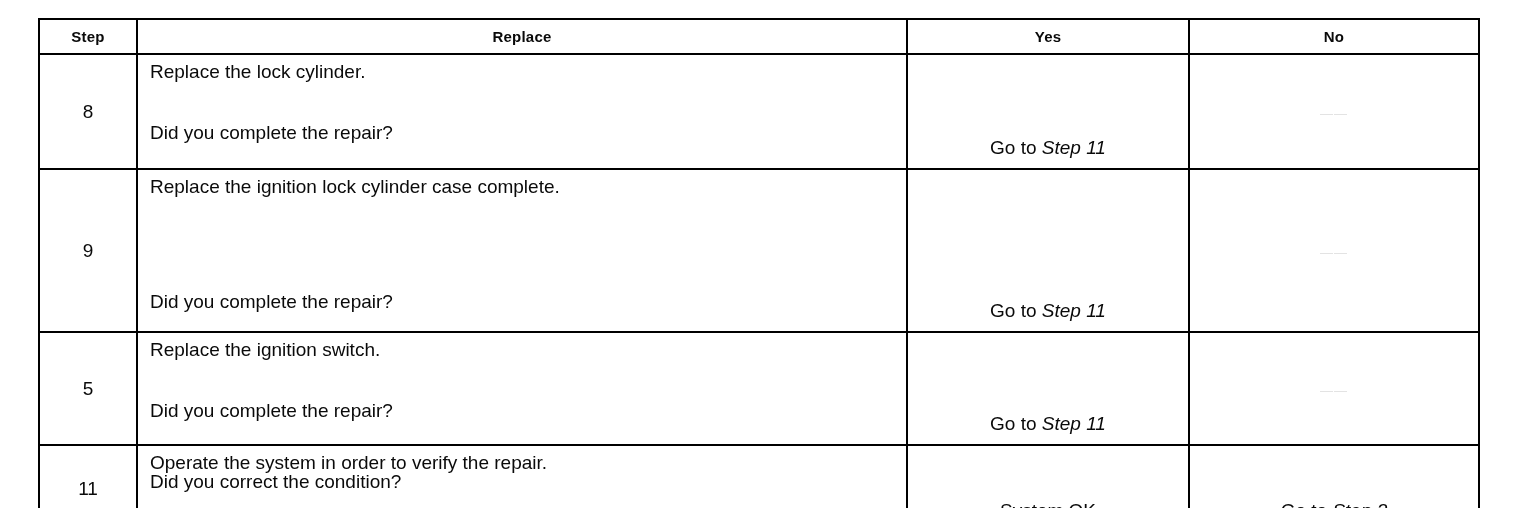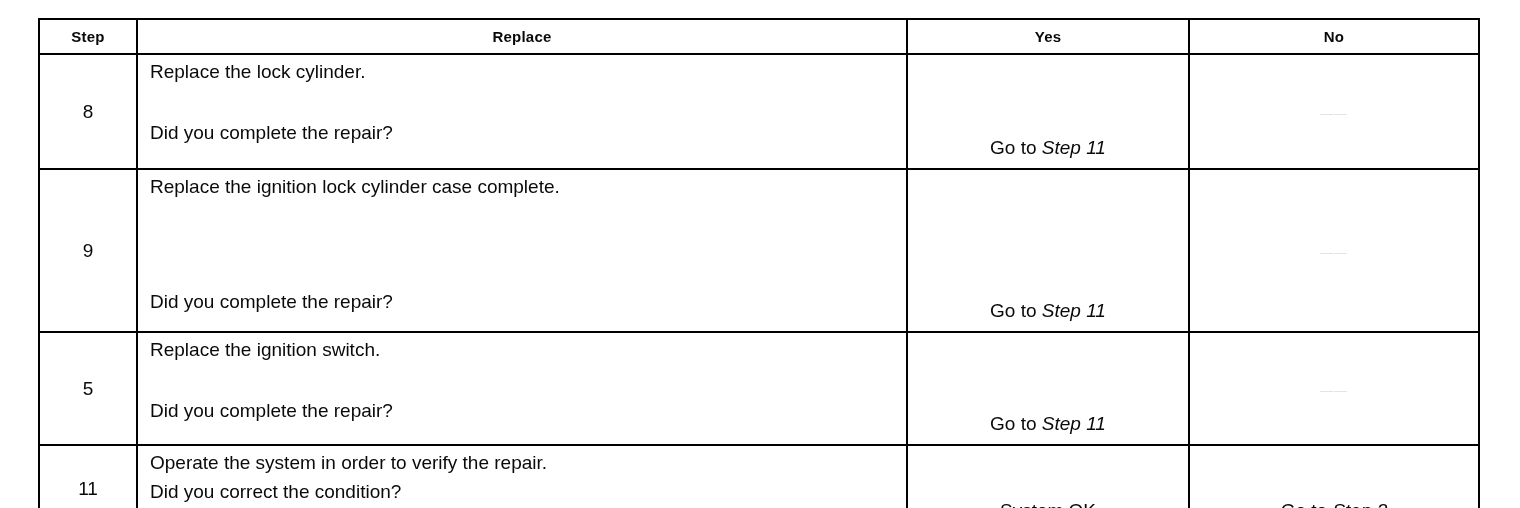--- a/index.html
+++ b/index.html
@@ -89,21 +89,21 @@
   tr.r9  td { height: 148px; }
   tr.r10 td { height: 98px; }
   tr.r11 td { height: 72px; }
 
   .action-line {
     display: block;
     white-space: nowrap;
   }
   .action-line.gap-lg { margin-top: 42px; }
   .action-line.gap-xl { margin-top: 96px; }
-  .action-line.gap-sm { margin-top: 10px; }
+  .action-line.gap-sm { margin-top: 0; }
 
   .step-ref {
     font-style: italic;
   }
 
   
   .faint-dash {
     display: inline-block;
     color: #b9b9b9;
     font-size: 13px;

